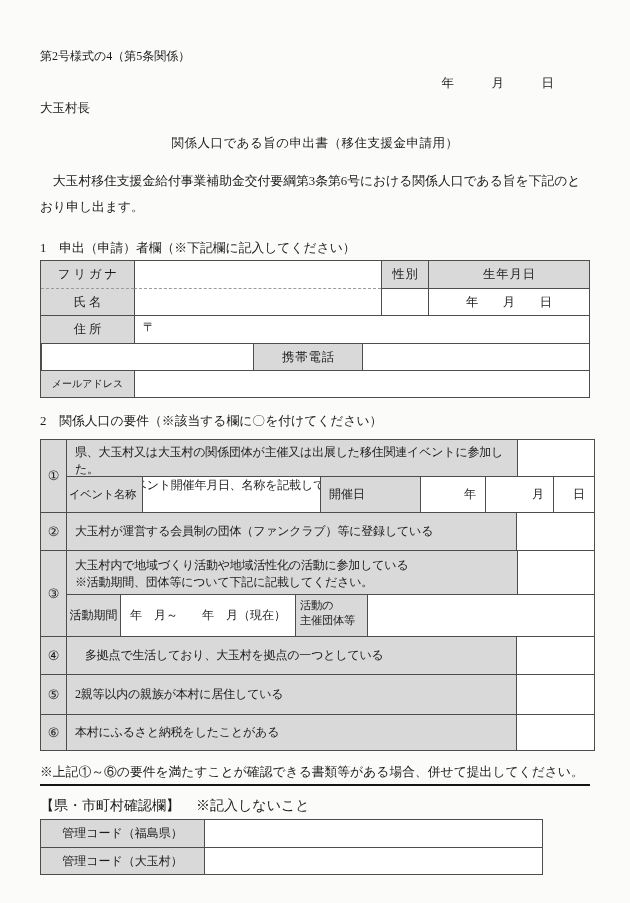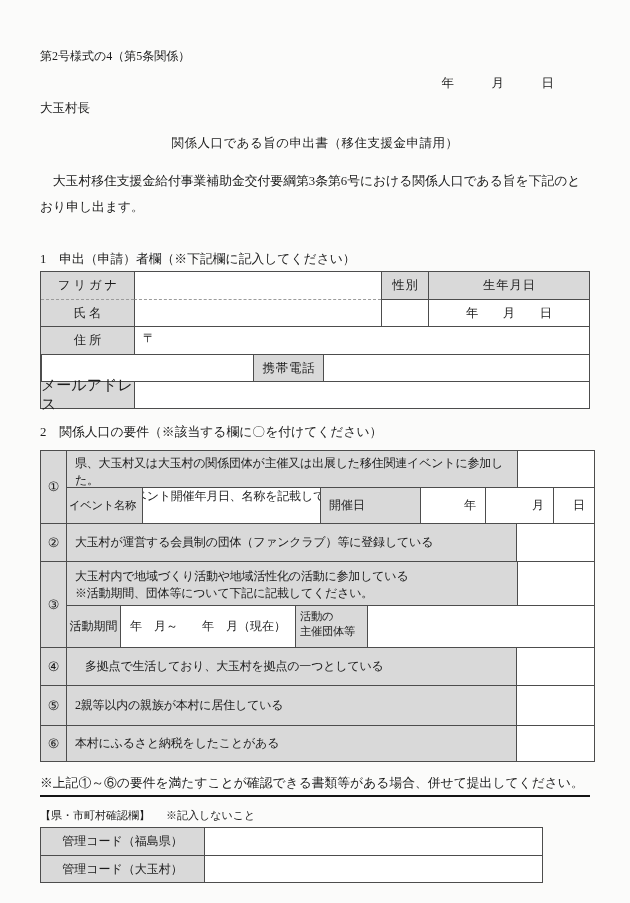--- a/index.html
+++ b/index.html
@@ -12,21 +12,21 @@
   }
   .page { position:relative; width:630px; height:903px; overflow:hidden; }
   .content { padding:0 40px; }
 
   .form-number { padding-top:48px; font-size:12px; }
   .date-line   { margin-top:10px; text-align:right; padding-right:36px; font-size:12.5px; }
   .addressee   { margin-top:8px; font-size:12.5px; }
   .doc-title   { margin-top:18px; text-align:center; font-size:12.5px; letter-spacing:0.5px; }
   .body-par    { margin-top:16px; font-size:12.8px; line-height:26px; }
   .sec-heading { font-size:12.8px; }
-  #sec1-heading { margin-top:31px; }
+  #sec1-heading { margin-top:20px; }
   #sec2-heading { margin-top:15px; }
 
   
   .tbl  { border:1px solid #4d4d4d; box-sizing:border-box; background:#fff; }
   .trow { display:flex; box-sizing:border-box; }
   .grp  { display:flex; box-sizing:border-box; }
   .gbody{ flex:1; display:flex; flex-direction:column; min-width:0; }
   .cell { box-sizing:border-box; display:flex; align-items:center; font-size:12.3px; min-width:0; }
   .block{ display:block; padding:4px 8px; line-height:16.5px; font-size:12px; letter-spacing:-0.2px; }
   .shade{ background:#d9d9d9; }
@@ -35,38 +35,38 @@
   .btd { border-top:1px dashed #9c9c9c; }
   .center { justify-content:center; }
   .right  { justify-content:flex-end; padding-right:9px; }
   .padl   { padding-left:8px; }
   .ls2 { letter-spacing:3px; text-indent:3px; }
   .ls1 { letter-spacing:1px; text-indent:1px; }
   .flex1 { flex:1; }
 
   .h27{height:27px}.h28{height:28px}.h36{height:36px}.h38{height:38px}
   .h40{height:40px}.h42{height:42px}.h44{height:44px}.h72{height:72px}.h86{height:86px}.w47{width:47px}.w53{width:53px}.w65{width:65px}.w68{width:68px}
-  .w72{width:72px}.w75{width:75px}.w77{width:100px}.w85{width:70px}.w93{width:93px}
+  .w72{width:72px}.w75{width:75px}.w77{width:100px}.w85{width:109px}.w93{width:93px}
   .w163{width:163px}.w175{width:175px}.w178{width:178px}.w212{width:212px}
   .w247{width:247px}.w450{width:450px}
 
   #tbl1 { width:550px; margin-top:3px; }
   #tbl2 { width:555px; margin-top:9px; }
   #tbl3 { width:503px; margin-top:4px; }
 
   .numcell { width:25px; box-sizing:border-box; display:flex; align-items:center;
              justify-content:center; font-size:13px; }
   .postal  { align-items:flex-start; padding:3px 0 0 8px; font-size:12px; }
   .sub     { font-size:12px; }
   .evname  { font-size:11.3px; letter-spacing:-0.3px; padding-left:2px; }
   .org     { padding:3px 0 0 4px; line-height:15px; font-size:11.3px; letter-spacing:-0.3px; }
-  .email-lbl { font-size:15px; }
+  .email-lbl { font-size:10px; }
   .note { margin-top:13px; font-size:12.8px; line-height:17px; }
   .thick-rule { margin-top:3px; width:550px; border-top:2px solid #141414; }
-  .conf-heading { margin-top:11px; font-size:11px; }
+  .conf-heading { margin-top:11px; font-size:14px; }
   .conf-heading .gap { margin-left:16px; }
   #tbl3 .cell { font-size:12px; }
 </style>
 </head>
 <body>
 
 <div class="page">
   <div class="content">
 
     <div class="form-number">第2号様式の4（第5条関係）</div>

